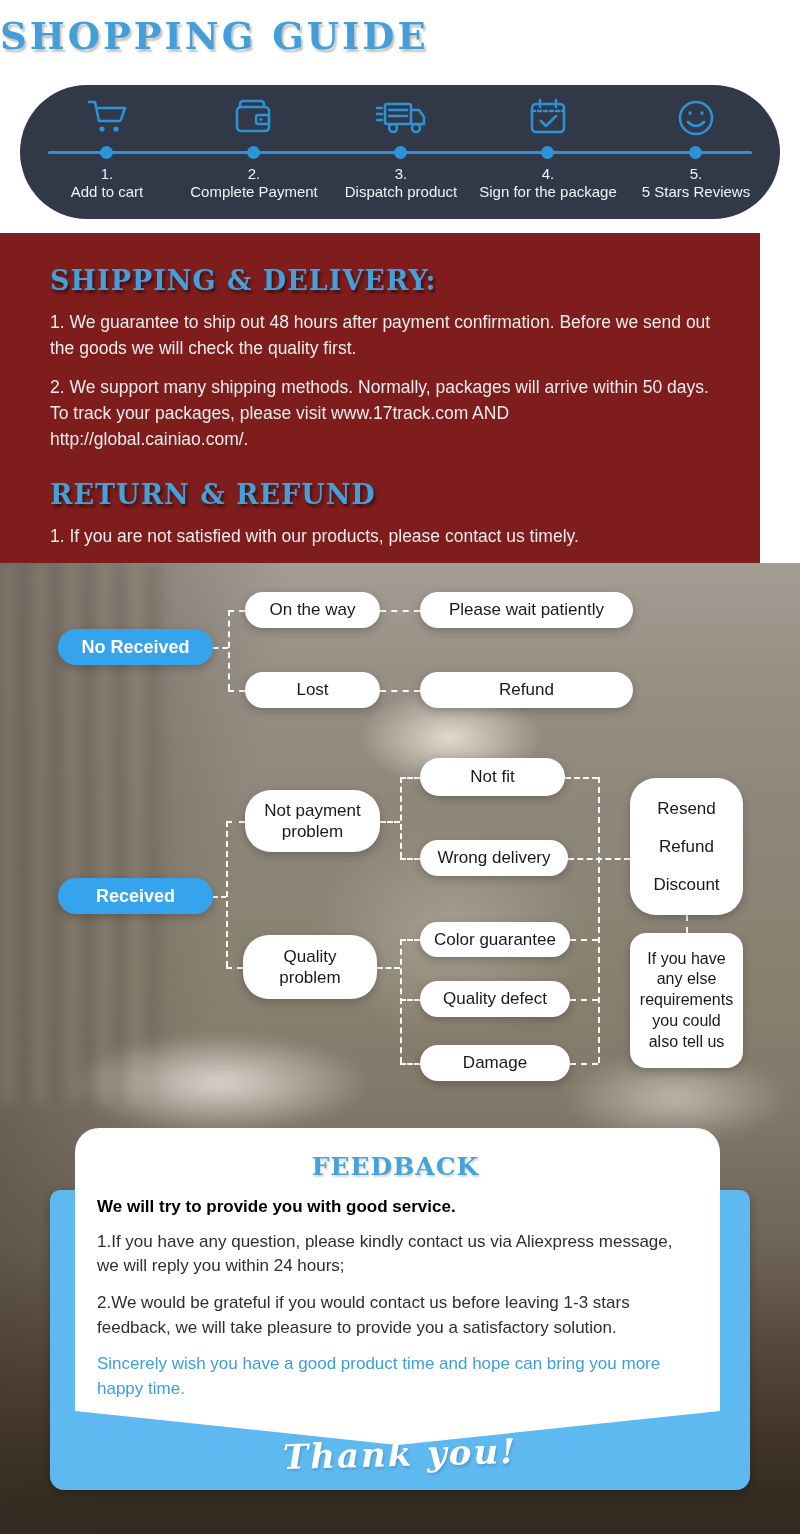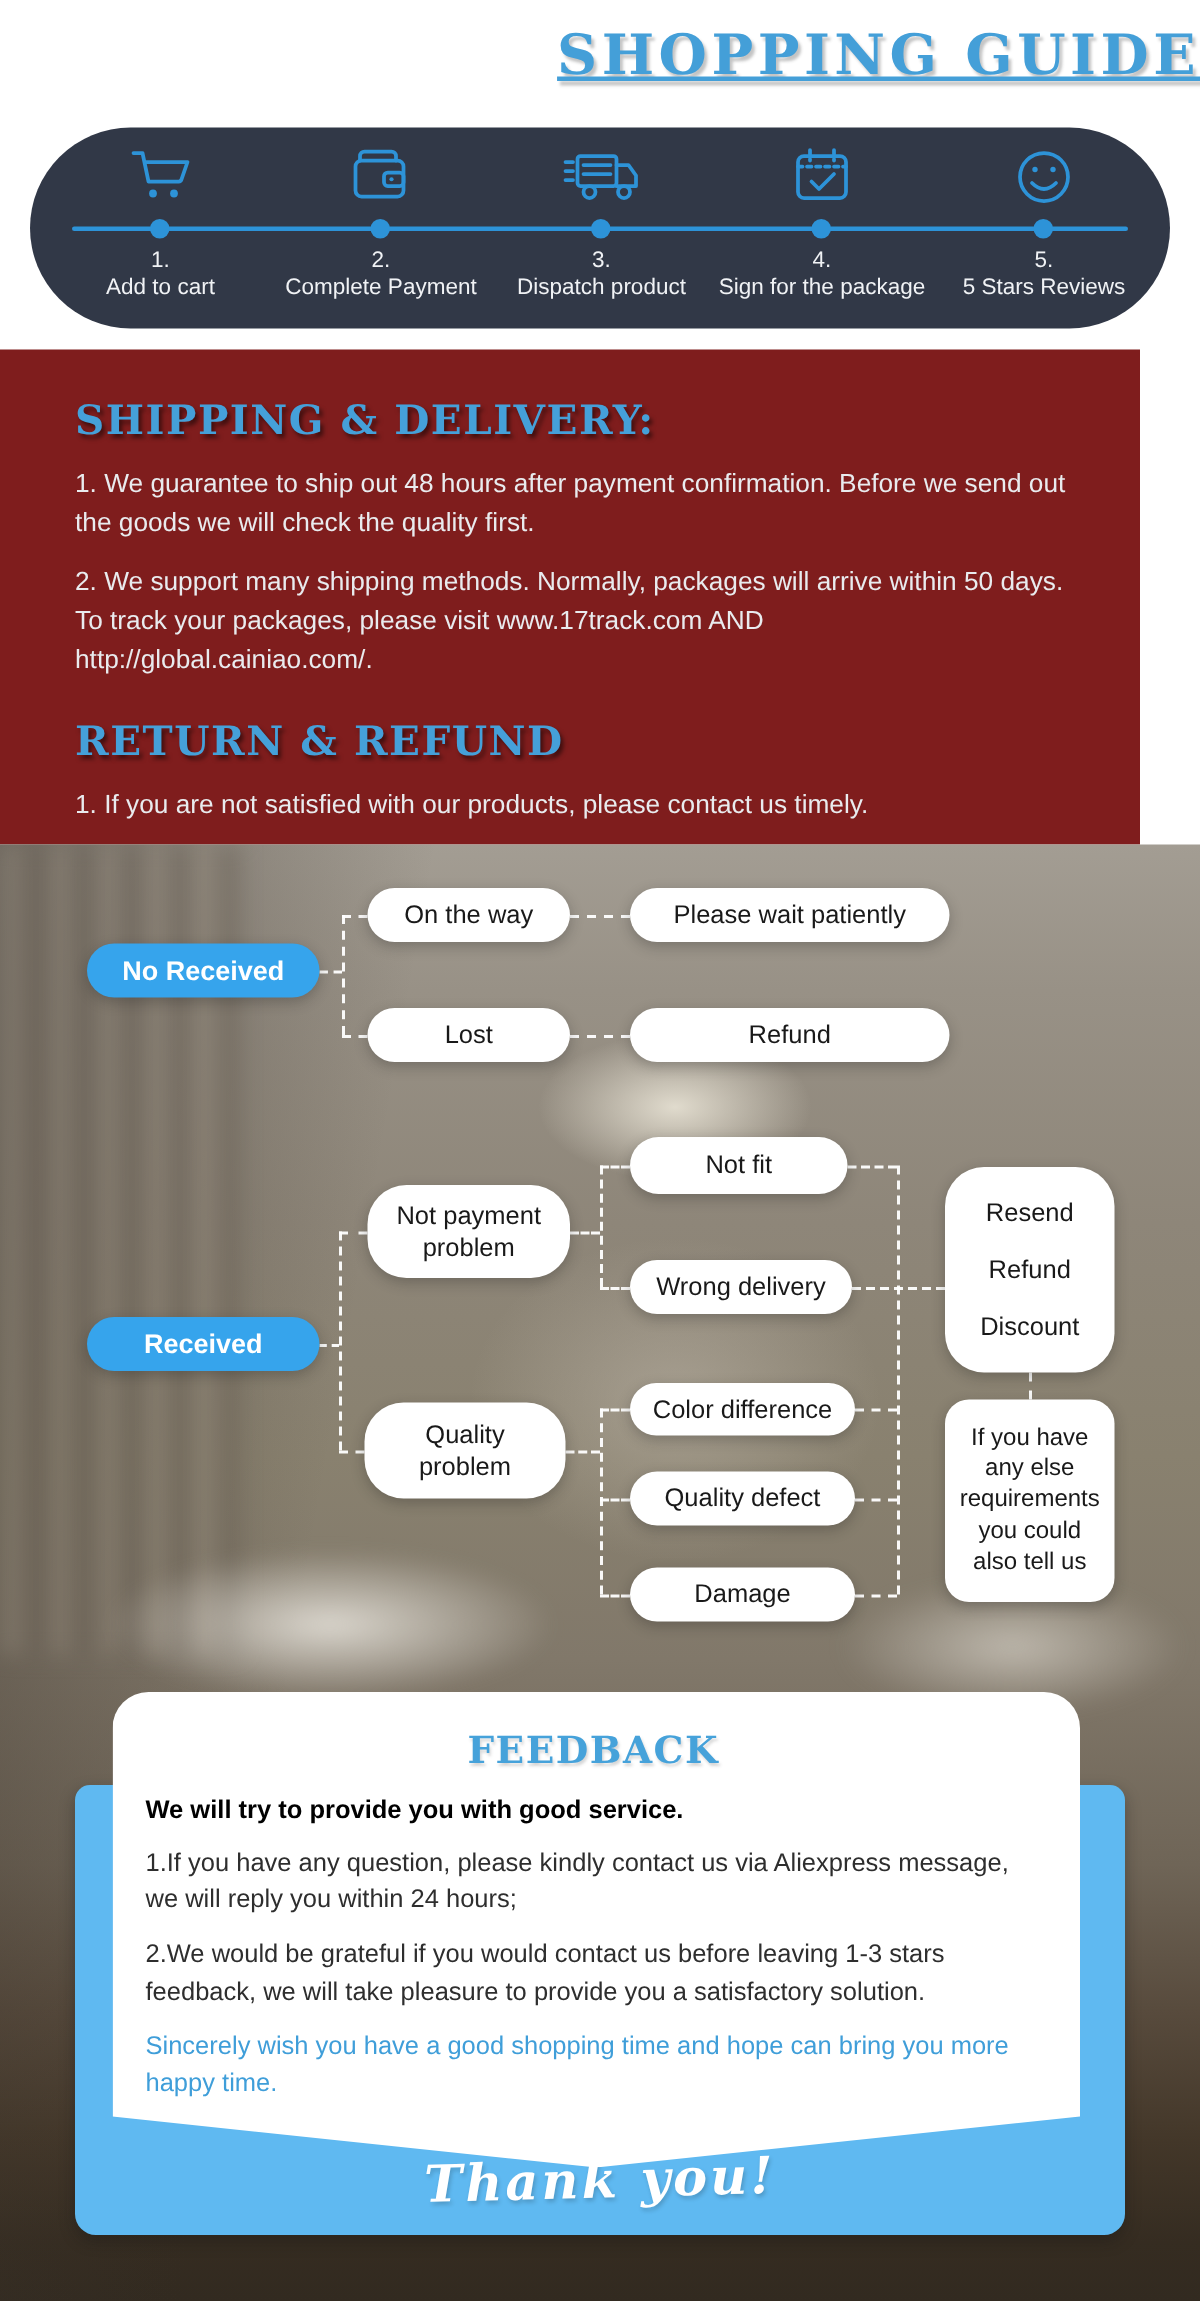--- a/index.html
+++ b/index.html
@@ -1,22 +1,22 @@
 <!DOCTYPE html>
 <html><head>
 <meta charset="utf-8">
 <style>
   html,body{margin:0;padding:0;background:#ffffff;}
   #page{position:relative;width:800px;height:1534px;margin:0 auto;overflow:hidden;
         font-family:"Liberation Sans", sans-serif;background:#ffffff;}
 
   
-  .page-title{position:absolute;top:14px;left:0;width:100%;text-align:right;margin:0;
+  .page-title{position:absolute;top:14px;left:0;width:100%;text-align:left;margin:0;
     font-family:"DejaVu Serif", serif;font-weight:700;font-size:37px;letter-spacing:3px;
-    color:#449fd8;text-shadow:2px 3px 2px rgba(60,60,60,.3);text-decoration:underline;}
+    color:#449fd8;text-shadow:2px 3px 2px rgba(60,60,60,.3);}
 
   
   .banner{position:absolute;left:20px;top:85px;width:760px;height:134px;
     background:#313847;border-radius:67px;}
   .timeline{position:absolute;left:28px;right:28px;top:66px;height:3px;background:#2d93d8;border-radius:2px;}
   .tdot{position:absolute;top:61px;width:13px;height:13px;border-radius:50%;background:#2d93d8;}
   .step{position:absolute;top:10px;width:150px;text-align:center;color:#eef1f5;}
   .step .ic{height:46px;display:flex;align-items:center;justify-content:center;}
   .step .txt{margin-top:24px;font-size:15px;line-height:18px;color:#f0f2f5;}
   .ic svg{stroke:#2d93d8;fill:none;stroke-width:2.5;stroke-linecap:round;stroke-linejoin:round;}
@@ -216,30 +216,30 @@
     <div class="node bluepill" style="left:58px;top:315px;width:155px;height:36px">Received</div>
     <div class="node rbox" style="left:245px;top:227px;width:135px;height:62px;padding:4px 14px">Not payment problem</div>
     <div class="node pill" style="left:420px;top:195px;width:145px;height:38px">Not fit</div>
     <div class="node pill" style="left:420px;top:277px;width:148px;height:36px">Wrong delivery</div>
     <div class="node rbox outs" style="left:630px;top:215px;width:113px;height:137px">
       <span>Resend</span>
       <span>Refund</span>
       <span>Discount</span>
     </div>
     <div class="node rbox" style="left:243px;top:372px;width:134px;height:64px;padding:4px 18px">Quality problem</div>
-    <div class="node pill" style="left:420px;top:359px;width:150px;height:35px">Color difference</div>
+    <div class="node pill" style="left:420px;top:359px;width:150px;height:35px">Color guarantee</div>
     <div class="node pill" style="left:420px;top:418px;width:150px;height:36px">Quality defect</div>
     <div class="node pill" style="left:420px;top:482px;width:150px;height:36px">Damage</div>
     <div class="node rbox small" style="left:630px;top:370px;width:113px;height:135px">If you have any else requirements you could also tell us</div>
 
     <div class="blue-band">
       <div class="thanks">Thank you!</div>
     </div>
     <div class="card">
       <h3>FEEDBACK</h3>
       <p class="intro">We will try to provide you with good service.</p>
       <p>1.If you have any question, please kindly contact us via Aliexpress message, we will reply you within 24 hours;</p>
       <p>2.We would be grateful if you would contact us before leaving 1-3 stars feedback, we will take pleasure to provide you a satisfactory solution.</p>
-      <p class="wish">Sincerely wish you have a good shopping time and hope can bring you more happy time.</p>
+      <p class="wish">Sincerely wish you have a good product time and hope can bring you more happy time.</p>
     </div>
   </div>
 
 </div>
 
 </body></html>

